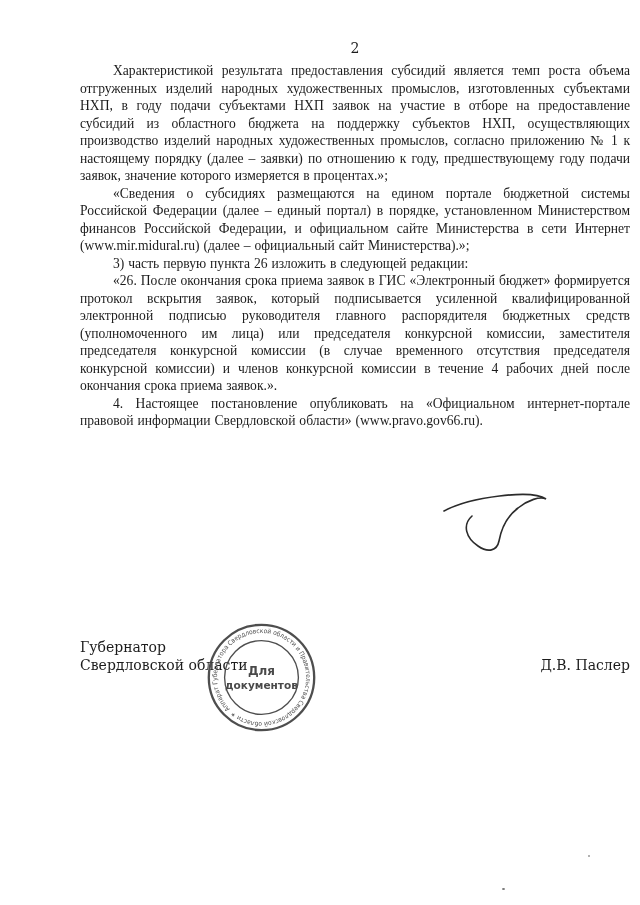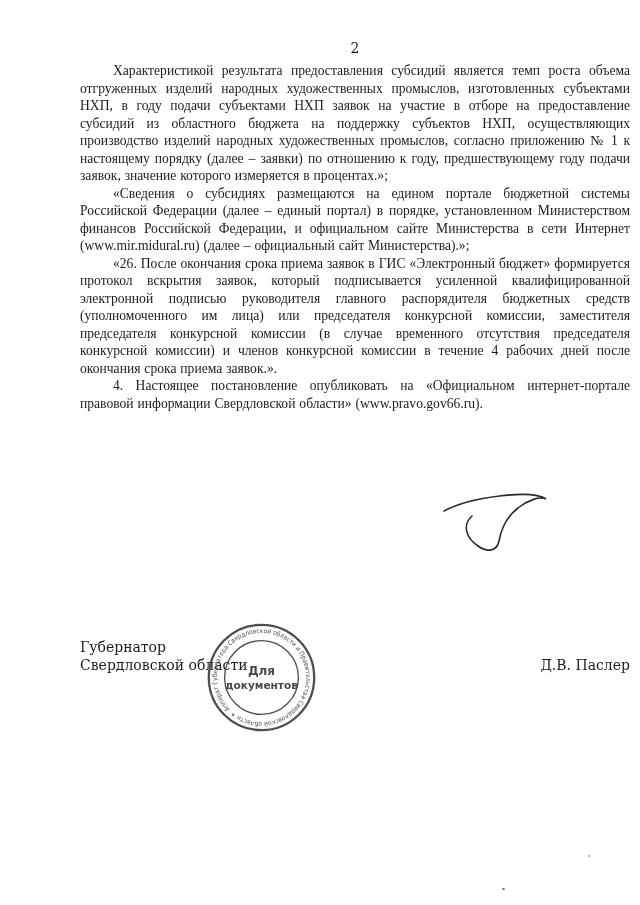--- a/index.html
+++ b/index.html
@@ -102,20 +102,21 @@
 </head>
 <body>
 
 <div class="page">
 
   <div class="page-number">2</div>
 
   <div class="doc-body">
     <p>Характеристикой результата предоставления субсидий является темп роста объема отгруженных изделий народных художественных промыслов, изготовленных субъектами НХП, в году подачи субъектами НХП заявок на участие в отборе на предоставление субсидий из областного бюджета на поддержку субъектов НХП, осуществляющих производство изделий народных художественных промыслов, согласно приложению № 1 к настоящему порядку (далее – заявки) по отношению к году, предшествующему году подачи заявок, значение которого измеряется в процентах.»;</p>
     <p>«Сведения о субсидиях размещаются на едином портале бюджетной системы Российской Федерации (далее – единый портал) в порядке, установленном Министерством финансов Российской Федерации, и официальном сайте Министерства в сети Интернет (www.mir.midural.ru) (далее – официальный сайт Министерства).»;</p>
+    <p>3) часть первую пункта 26 изложить в следующей редакции:</p>
     <p>«26. После окончания срока приема заявок в ГИС «Электронный бюджет» формируется протокол вскрытия заявок, который подписывается усиленной квалифицированной электронной подписью руководителя главного распорядителя бюджетных средств (уполномоченного им лица) или председателя конкурсной комиссии, заместителя председателя конкурсной комиссии (в случае временного отсутствия председателя конкурсной комиссии) и членов конкурсной комиссии в течение 4 рабочих дней после окончания срока приема заявок.».</p>
     <p>4. Настоящее постановление опубликовать на «Официальном интернет-портале правовой информации Свердловской области» (www.pravo.gov66.ru).</p>
   </div>
 
   <svg class="flourish" viewBox="0 0 120 70" xmlns="http://www.w3.org/2000/svg">
     <path d="M 9,23 C 35,9 97,1 111,11 C 105,8 93,12 83,20 C 71,29 66,42 64,53 C 62,63 53,65 43,58 C 31,50 27,37 37,28"></path>
   </svg>
 
   <div class="sig-block">
     <div class="sig-left">

